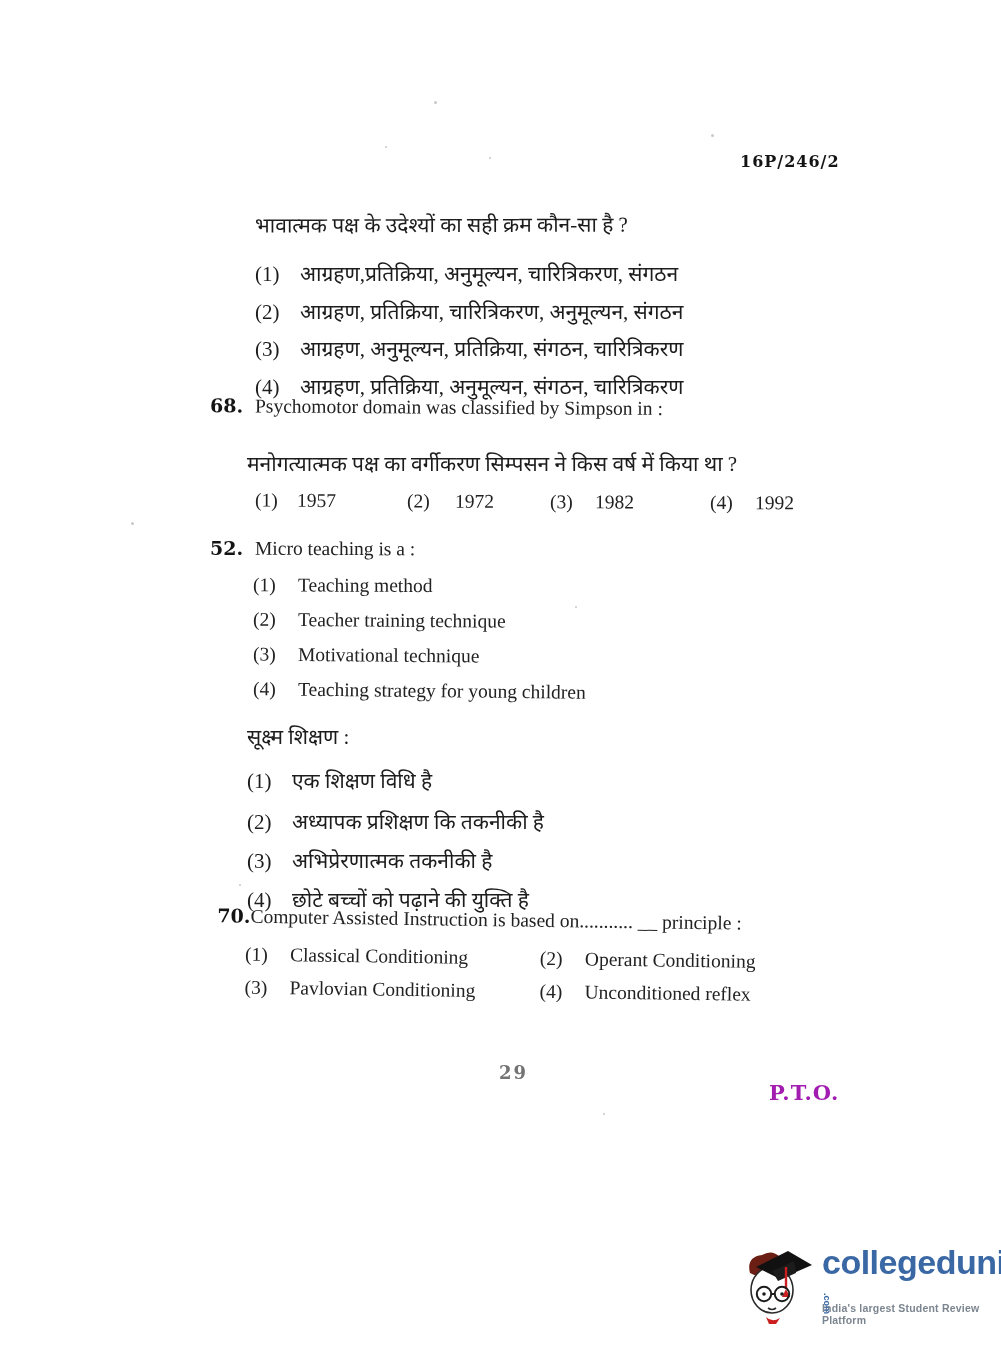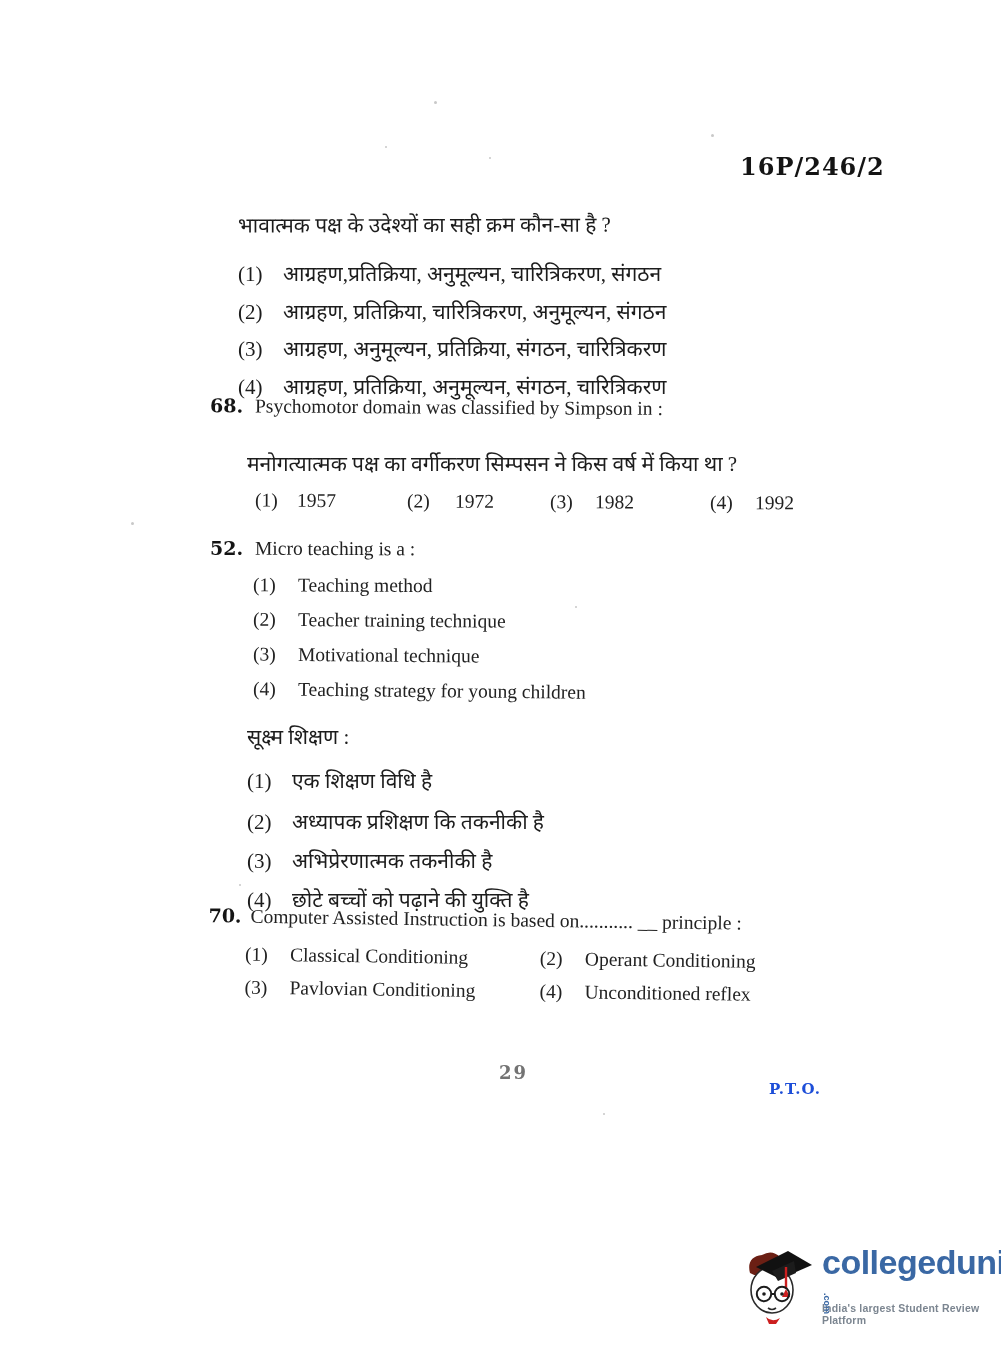--- a/index.html
+++ b/index.html
@@ -7,21 +7,21 @@
     position:relative;
     width:1001px;height:1356px;
     background:#ffffff;
     overflow:hidden;
     font-family:"Liberation Serif", serif;
     color:#1f1f1f;
   }
   .abs{position:absolute;}
   .hdr-code{
     font-family:"DejaVu Serif", serif;
-    font-weight:bold;font-size:24px;letter-spacing:1px;color:#141414;
+    font-weight:bold;font-size:16px;letter-spacing:1px;color:#141414;
   }
   .hi{
     font-family:"Liberation Serif", serif;
     font-size:21px;color:#1c1c1c;white-space:nowrap;
   }
   .en{
     font-family:"Liberation Serif", serif;
     font-size:19.5px;color:#222222;white-space:nowrap;
   }
   .qnum{
@@ -31,21 +31,21 @@
   .optrow{display:flex;align-items:baseline;}
   .optnum{display:inline-block;min-width:45px;}
   .years{display:flex;align-items:baseline;}
   .years .ycell{display:flex;align-items:baseline;}
   .pageno{
     font-family:"DejaVu Serif", serif;
     font-weight:bold;font-size:18px;color:#737373;letter-spacing:2px;
   }
   .pto{
     font-family:"DejaVu Serif", serif;
-    font-weight:bold;font-size:15px;color:#1d4ed8;letter-spacing:1px;
+    font-weight:bold;font-size:21px;color:#a21caf;letter-spacing:1px;
   }
   .speck{position:absolute;background:#9a9a9a;border-radius:50%;opacity:.55;}
   
   .logo{display:flex;align-items:flex-start;}
   .brand-wrap{margin-left:8px;}
   .brand{
     font-family:"Liberation Sans", sans-serif;
     font-weight:bold;font-size:34px;letter-spacing:-0.5px;line-height:1;
   }
   .brand-suffix{
@@ -69,21 +69,21 @@
 
   <div class="speck" style="left:434px;top:101px;width:3px;height:3px;"></div>
   <div class="speck" style="left:711px;top:134px;width:3px;height:3px;"></div>
   <div class="speck" style="left:385px;top:146px;width:2px;height:2px;"></div>
   <div class="speck" style="left:489px;top:157px;width:2px;height:2px;"></div>
   <div class="speck" style="left:131px;top:522px;width:3px;height:3px;"></div>
   <div class="speck" style="left:575px;top:606px;width:2px;height:2px;"></div>
   <div class="speck" style="left:239px;top:884px;width:2px;height:2px;"></div>
   <div class="speck" style="left:603px;top:1113px;width:2px;height:2px;"></div>
 
-  <div class="abs" style="left:238px;top:210px;">
+  <div class="abs" style="left:255px;top:210px;">
     <div class="hi" style="transform:rotate(-0.15deg);">भावात्मक पक्ष के उदेश्यों का सही क्रम कौन-सा है ?</div>
 
     <div class="optrow hi" style="margin-top:21px;">
       <span class="optnum">(1)</span>
       <span>आग्रहण,प्रतिक्रिया, अनुमूल्यन, चारित्रिकरण, संगठन</span>
     </div>
     <div class="optrow hi" style="margin-top:10px;">
       <span class="optnum">(2)</span>
       <span>आग्रहण, प्रतिक्रिया, चारित्रिकरण, अनुमूल्यन, संगठन</span>
     </div>
@@ -162,21 +162,21 @@
       <span>अभिप्रेरणात्मक तकनीकी है</span>
     </div>
     <div class="optrow hi" style="margin-left:37px;margin-top:11px;">
       <span class="optnum">(4)</span>
       <span>छोटे बच्चों को पढ़ाने की युक्ति है</span>
     </div>
   </div>
 
   <div class="abs" style="left:208px;top:908px;transform:rotate(0.8deg);">
     <div class="optrow">
-      <span class="qnum" style="min-width:42px;">70.</span>
+      <span class="qnum" style="min-width:42px;text-align:right;">70.</span>
       <span class="en">Computer Assisted Instruction is based on........... __ principle :</span>
     </div>
 
     <div style="display:flex;margin-left:37px;margin-top:16px;">
       <span class="optrow en" style="width:295px;">
         <span class="optnum">(1)</span>
         <span>Classical Conditioning</span>
       </span>
       <span class="optrow en">
         <span class="optnum">(2)</span>

